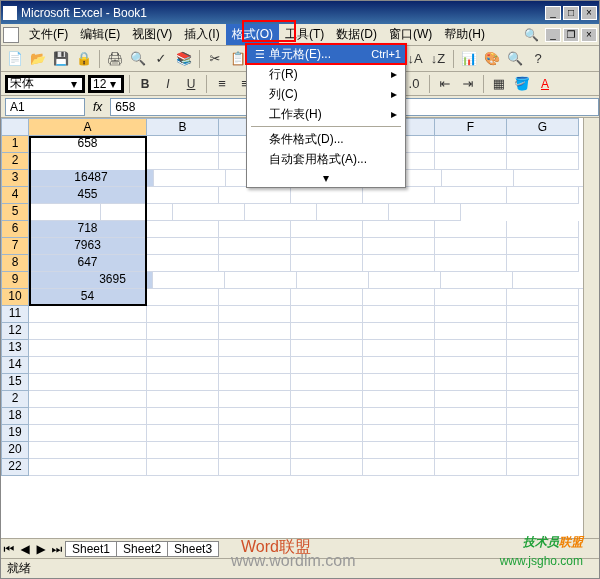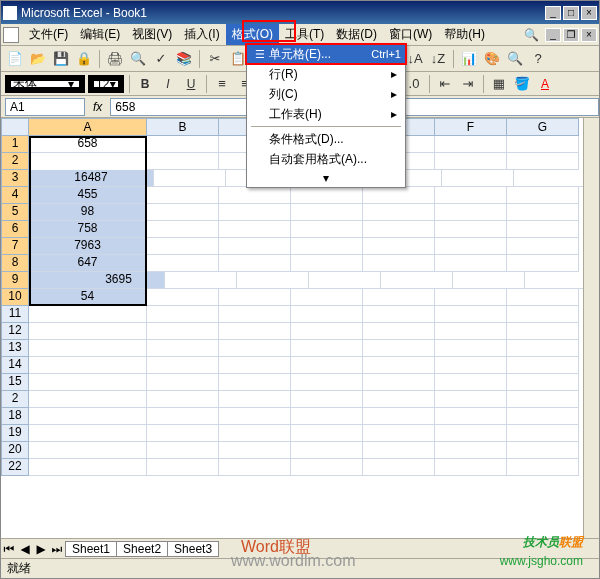--- a/index.html
+++ b/index.html
@@ -11,21 +11,21 @@
 .menubar{background:#ece9d8;height:22px;display:flex;align-items:center;padding:0 2px;border-bottom:1px solid #aca899;}
 .xicon{width:16px;height:16px;background:#fff;border:1px solid #888;margin-right:4px;}
 .menuitem{padding:2px 6px;cursor:default;}
 .menuitem.active{background:#316ac5;color:#fff;}
 .menubar .sp{flex:1;}
 .menubar .q{padding:0 4px;}
 .toolbar{background:#ece9d8;height:26px;display:flex;align-items:center;padding:0 4px;gap:3px;border-bottom:1px solid #aca899;}
 .tbtn{width:20px;height:20px;display:flex;align-items:center;justify-content:center;font-size:13px;color:#333;}
 .tsep{width:1px;height:18px;background:#aca899;margin:0 2px;}
 .fontbar{background:#ece9d8;height:24px;display:flex;align-items:center;padding:0 4px;gap:3px;border-bottom:1px solid #aca899;}
-.combo{background:#fff;border:6px solid #000000;height:18px;display:flex;align-items:center;padding:0 2px;}
+.combo{background:#fff;border:3px solid #000000;height:18px;display:flex;align-items:center;padding:0 2px;}
 .combo .dd{width:12px;text-align:center;color:#000;}
 .fn{width:80px;}
 .fs{width:36px;}
 .namebox{background:#ece9d8;height:22px;display:flex;align-items:center;border-bottom:1px solid #aca899;}
 .namebox .nb{width:80px;background:#fff;border:1px solid #7f9db9;height:18px;margin-left:4px;padding:0 4px;display:flex;align-items:center;}
 .namebox .fx{margin:0 8px;font-style:italic;}
 .namebox .fml{flex:1;background:#fff;border:1px solid #7f9db9;height:18px;padding:0 4px;display:flex;align-items:center;}
 .grid{position:relative;background:#fff;}
 .headers{display:flex;height:18px;}
 .corner{width:28px;background:#e4ecf7;border:1px solid #9eb6ce;}
@@ -222,31 +222,30 @@
         <div class="cell sel" style="width: 118px;">455</div>
         <div class="cell" style="width: 72px;"></div>
         <div class="cell" style="width: 72px;"></div>
         <div class="cell" style="width: 72px;"></div>
         <div class="cell" style="width: 72px;"></div>
         <div class="cell" style="width: 72px;"></div>
         <div class="cell" style="width: 72px;"></div>
       </div>
       <div class="row">
         <div class="rh sel">5</div>
-        <div class="cell sel" style="width: 118px;">98</div>
         <div class="cell" style="width: 72px;"></div>
         <div class="cell" style="width: 72px;"></div>
         <div class="cell" style="width: 72px;"></div>
         <div class="cell" style="width: 72px;"></div>
         <div class="cell" style="width: 72px;"></div>
         <div class="cell" style="width: 72px;"></div>
       </div>
       <div class="row">
         <div class="rh sel">6</div>
-        <div class="cell sel" style="width: 118px;">758</div>
+        <div class="cell sel" style="width: 118px;">718</div>
         <div class="cell" style="width: 72px;"></div>
         <div class="cell" style="width: 72px;"></div>
         <div class="cell" style="width: 72px;"></div>
         <div class="cell" style="width: 72px;"></div>
         <div class="cell" style="width: 72px;"></div>
         <div class="cell" style="width: 72px;"></div>
       </div>
       <div class="row">
         <div class="rh sel">7</div>
         <div class="cell sel" style="width: 118px;">7963</div>
@@ -262,21 +261,21 @@
         <div class="cell sel" style="width: 118px;">647</div>
         <div class="cell" style="width: 72px;"></div>
         <div class="cell" style="width: 72px;"></div>
         <div class="cell" style="width: 72px;"></div>
         <div class="cell" style="width: 72px;"></div>
         <div class="cell" style="width: 72px;"></div>
         <div class="cell" style="width: 72px;"></div>
       </div>
       <div class="row">
         <div class="rh sel">9</div>
-        <div class="cell sel" style="width: 136px; padding-left: 44px;">3695</div>
+        <div class="cell sel" style="width: 124px; padding-left: 44px;">3695</div>
         <div class="cell" style="width: 72px;"></div>
         <div class="cell" style="width: 72px;"></div>
         <div class="cell" style="width: 72px;"></div>
         <div class="cell" style="width: 72px;"></div>
         <div class="cell" style="width: 72px;"></div>
         <div class="cell" style="width: 72px;"></div>
       </div>
       <div class="row">
         <div class="rh sel">10</div>
         <div class="cell sel" style="width: 118px;">54</div>

